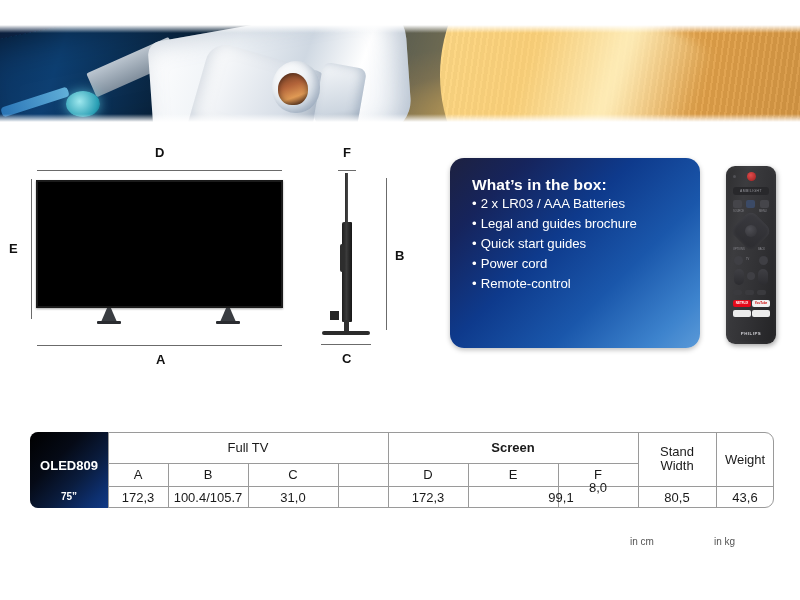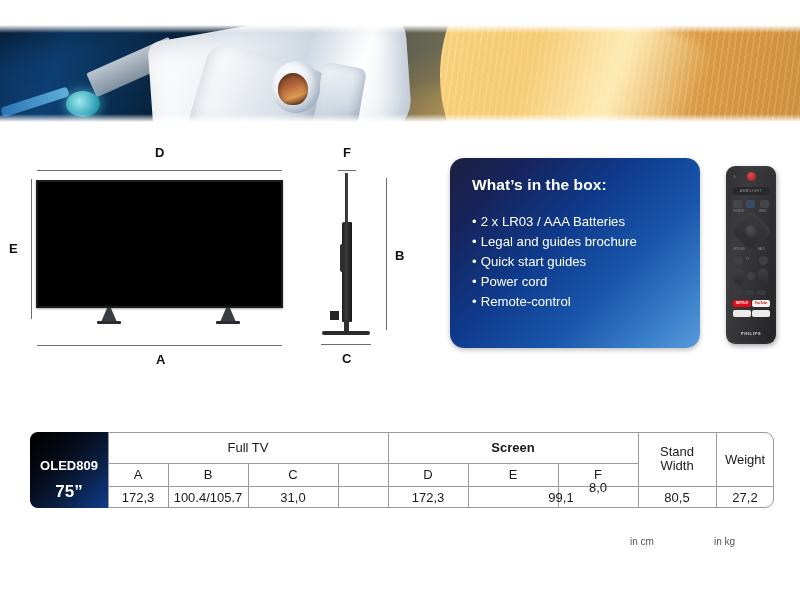--- a/index.html
+++ b/index.html
@@ -162,21 +162,21 @@
   
   .box-panel {
     position: absolute; left: 450px; top: 158px; width: 250px; height: 190px;
     border-radius: 14px;
     background:
       linear-gradient(135deg, #1d2140 0%, #16245c 18%, #0e3a8c 42%, #1a57ab 66%, #3d83cd 88%, #5b9ad8 100%);
     box-shadow: 0 2px 5px rgba(0,0,0,0.25);
     padding: 18px 18px 0 22px;
     color: #ffffff;
   }
-  .box-title { font-size: 15.5px; font-weight: bold; letter-spacing: .1px; margin-bottom: 18px; }
+  .box-title { font-size: 15.5px; font-weight: bold; letter-spacing: .1px; margin-bottom: 0; }
   .box-list { list-style: none; }
   .box-list li {
     font-size: 13.2px; line-height: 1.52; white-space: nowrap;
   }
   .box-list li .bullet { margin-right: 4px; }
 
   
   .remote {
     position: absolute; left: 726px; top: 166px; width: 50px; height: 178px;
     background: linear-gradient(100deg, #2e2e30 0%, #3c3c3f 28%, #313134 62%, #232325 100%);
@@ -236,21 +236,21 @@
     border-radius: 8px 0 0 8px;
     background: linear-gradient(135deg, #000000 0%, #050a16 35%, #0a1c3e 62%, #0d2f6e 85%, #123a86 100%);
     color: #fff;
   }
   .tbl-model-name {
     position: absolute; left: 0; top: 26px; width: 100%; text-align: center;
     font-size: 13px; font-weight: bold;
   }
   .tbl-model-size {
     position: absolute; left: 0; bottom: 6px; width: 100%; text-align: center;
-    font-size: 17px; font-weight: bold;
+    font-size: 10px; font-weight: bold;
   }
   .cell {
     position: absolute; display: flex; align-items: center; justify-content: center;
     font-size: 13px; color: #1a1a1a;
   }
   .vline { position: absolute; width: 1px; background: #9a9a9a; }
   .hline { position: absolute; height: 1px; background: #9a9a9a; }
   .unit {
     position: absolute; font-size: 10px; color: #555;
   }
@@ -412,19 +412,19 @@
     <div class="cell" style="left:438px; top:31px; width:90px; height:23px;">E</div>
     <div class="cell" style="left:528px; top:31px; width:80px; height:23px;">F</div>
 
     <div class="cell" style="left:78px;  top:54px; width:60px; height:22px;">172,3</div>
     <div class="cell" style="left:138px; top:54px; width:80px; height:22px;">100.4/105.7</div>
     <div class="cell" style="left:218px; top:54px; width:90px; height:22px;">31,0</div>
     <div class="cell" style="left:358px; top:54px; width:80px; height:22px;">172,3</div>
     <div class="cell" style="left:438px; top:54px; width:90px; height:22px;margin-left:48px;">99,1</div>
     <div class="cell" style="left:528px; top:44px; width:80px; height:22px;">8,0</div>
     <div class="cell" style="left:608px; top:54px; width:78px; height:22px;">80,5</div>
-    <div class="cell" style="left:686px; top:54px; width:58px; height:22px;">27,2</div>
+    <div class="cell" style="left:686px; top:54px; width:58px; height:22px;">43,6</div>
   </div>
 
   <span class="unit" style="left:630px; top:536px;">in cm</span>
   <span class="unit" style="left:714px; top:536px;">in kg</span>
 
 </div>
 
 </body></html>

